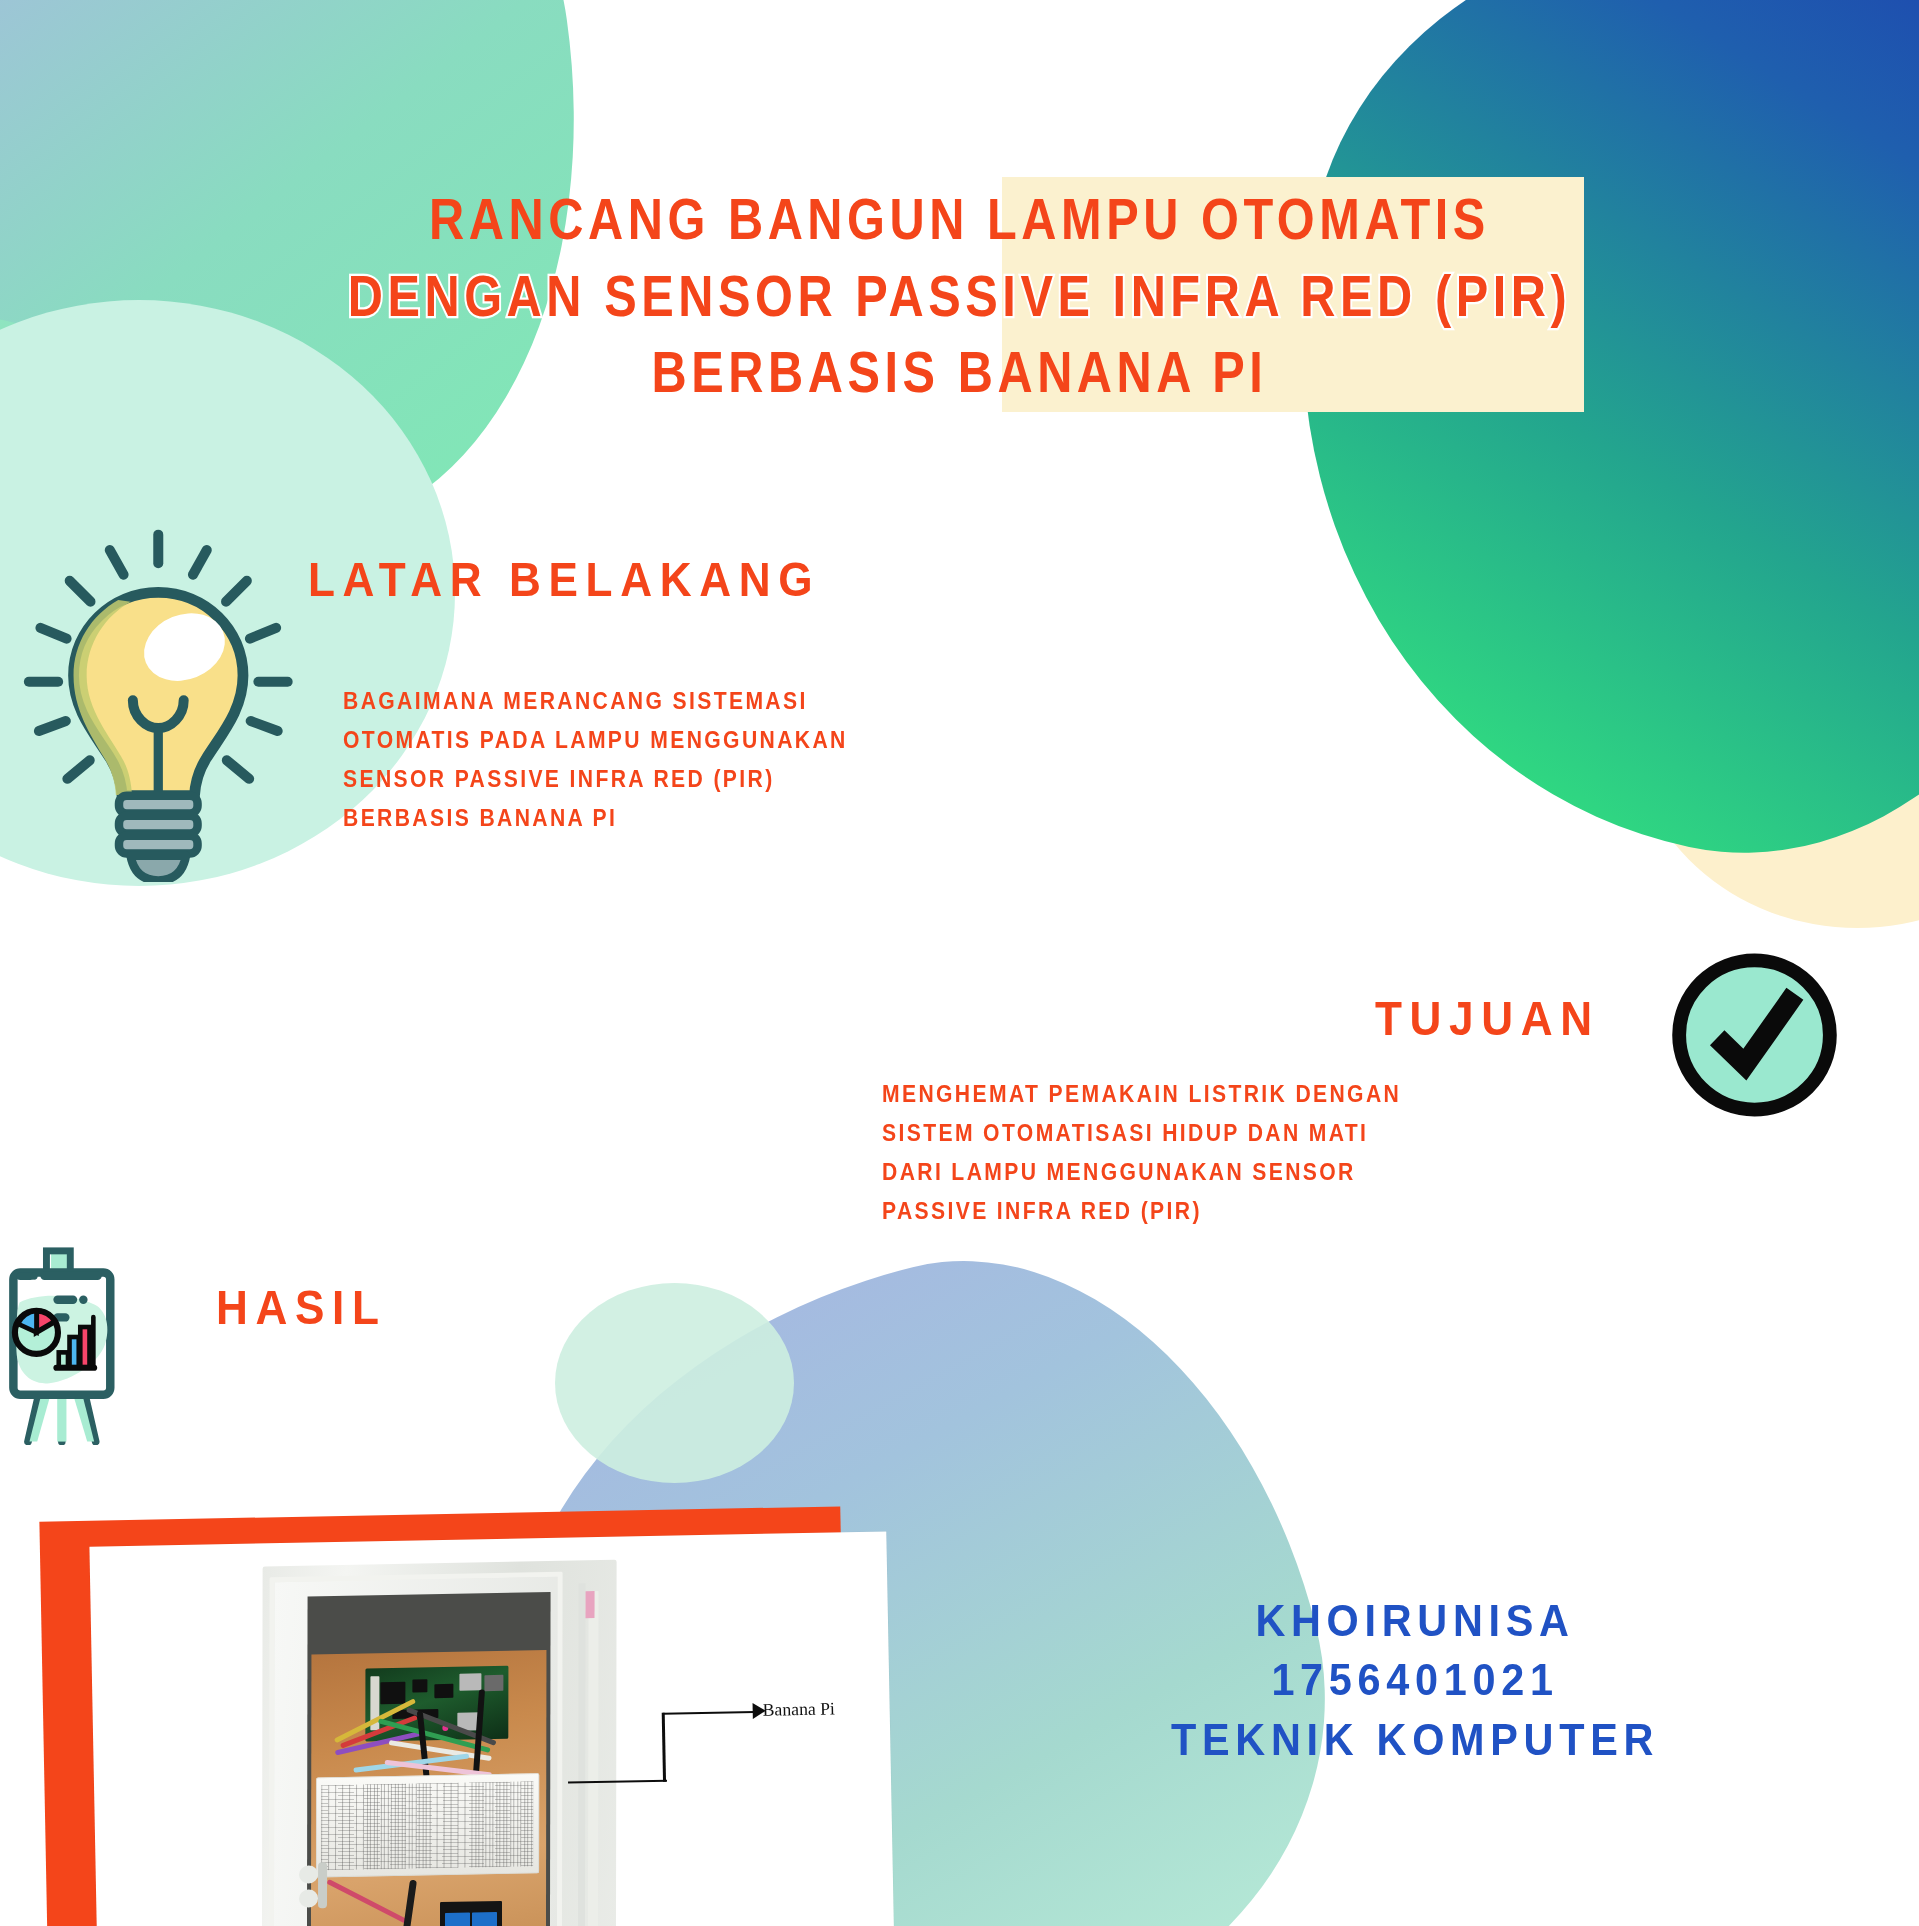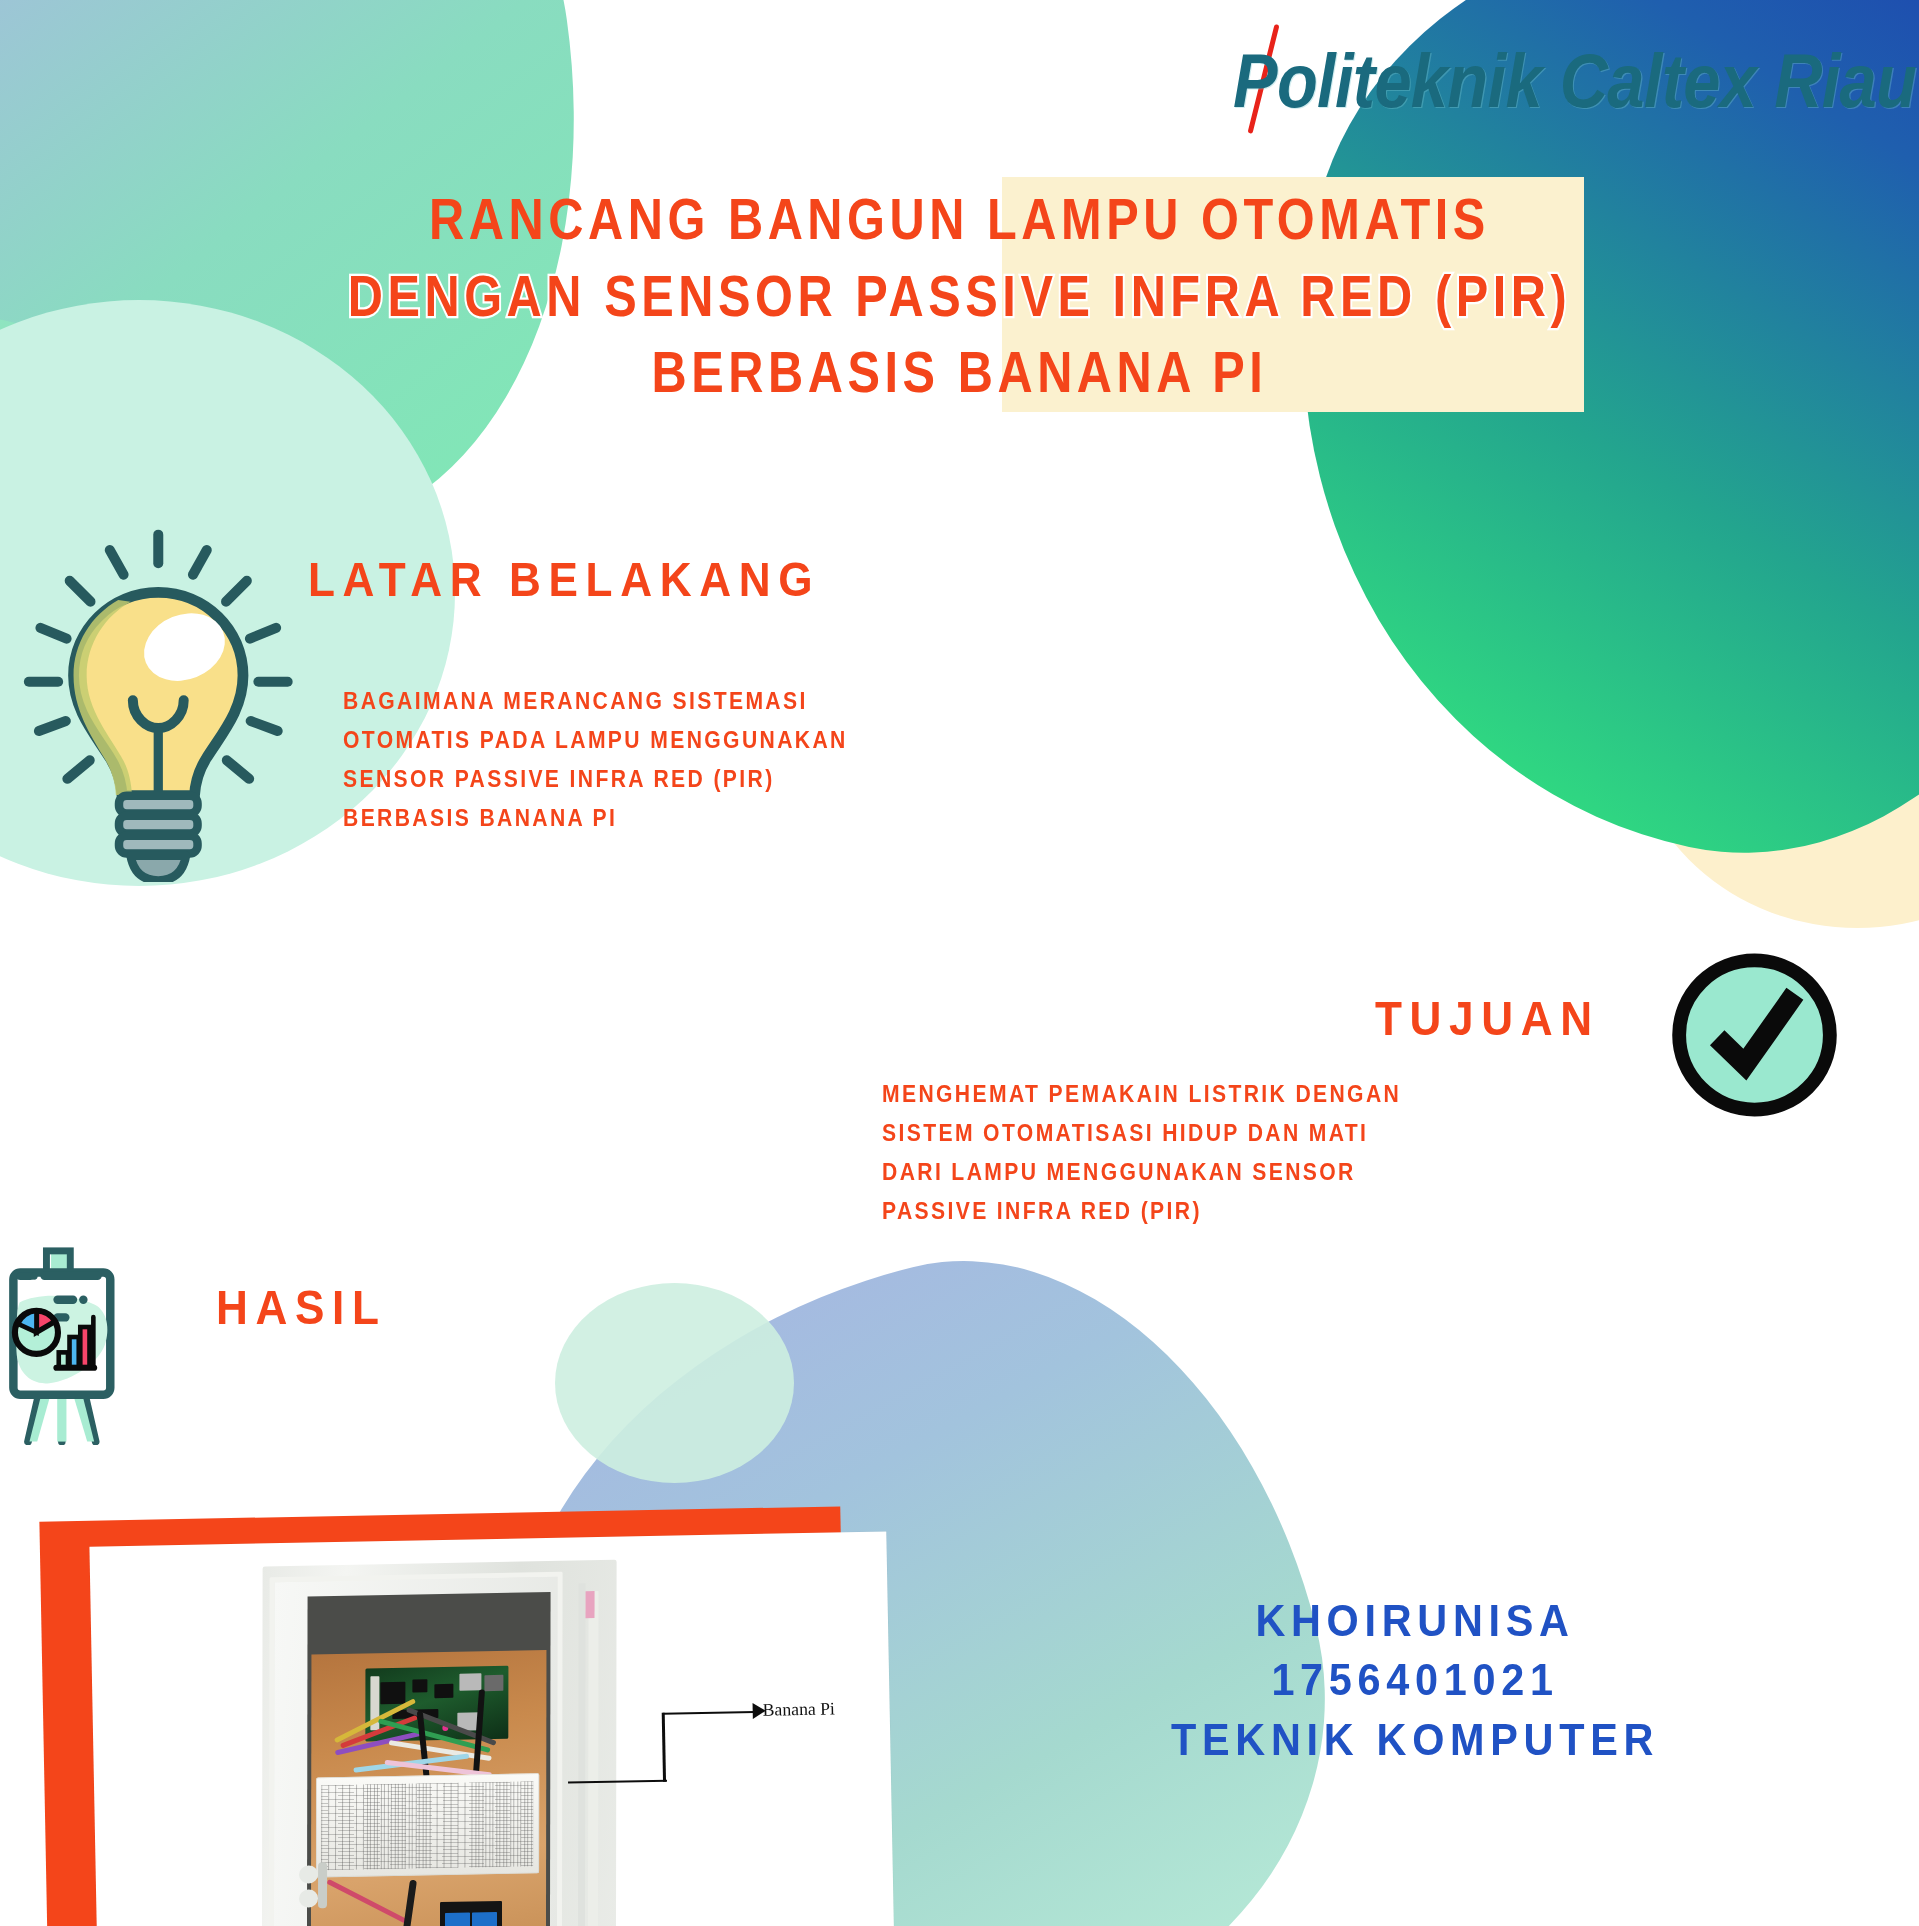--- a/index.html
+++ b/index.html
@@ -205,24 +205,20 @@
 <div id="poster">
 
   <div class="blob blob-tl-grad"></div>
   <div class="blob blob-tl-mint2"></div>
   <div class="blob blob-tl-mint"></div>
   <div class="blob blob-tr-cream"></div>
   <div class="blob blob-tr-grad"></div>
   <div class="blob blob-mid-grad"></div>
   <div class="blob blob-small-mint"></div>
 
-  <div id="logo">
-    <div class="lg-swoosh"></div>
-    <div class="lg-text">Politeknik Caltex Riau</div>
-  </div>
 
   <div id="title-cream"></div>
   <div id="title">
     <span class="ln">RANCANG BANGUN LAMPU OTOMATIS</span>
     <span class="ln outlined">DENGAN SENSOR PASSIVE INFRA RED (PIR)</span>
     <span class="ln">BERBASIS BANANA PI</span>
   </div>
 
   <svg class="icon" id="bulb-icon" viewBox="0 0 740 940">
     <g stroke="#275a5e" stroke-width="26" stroke-linecap="round">

